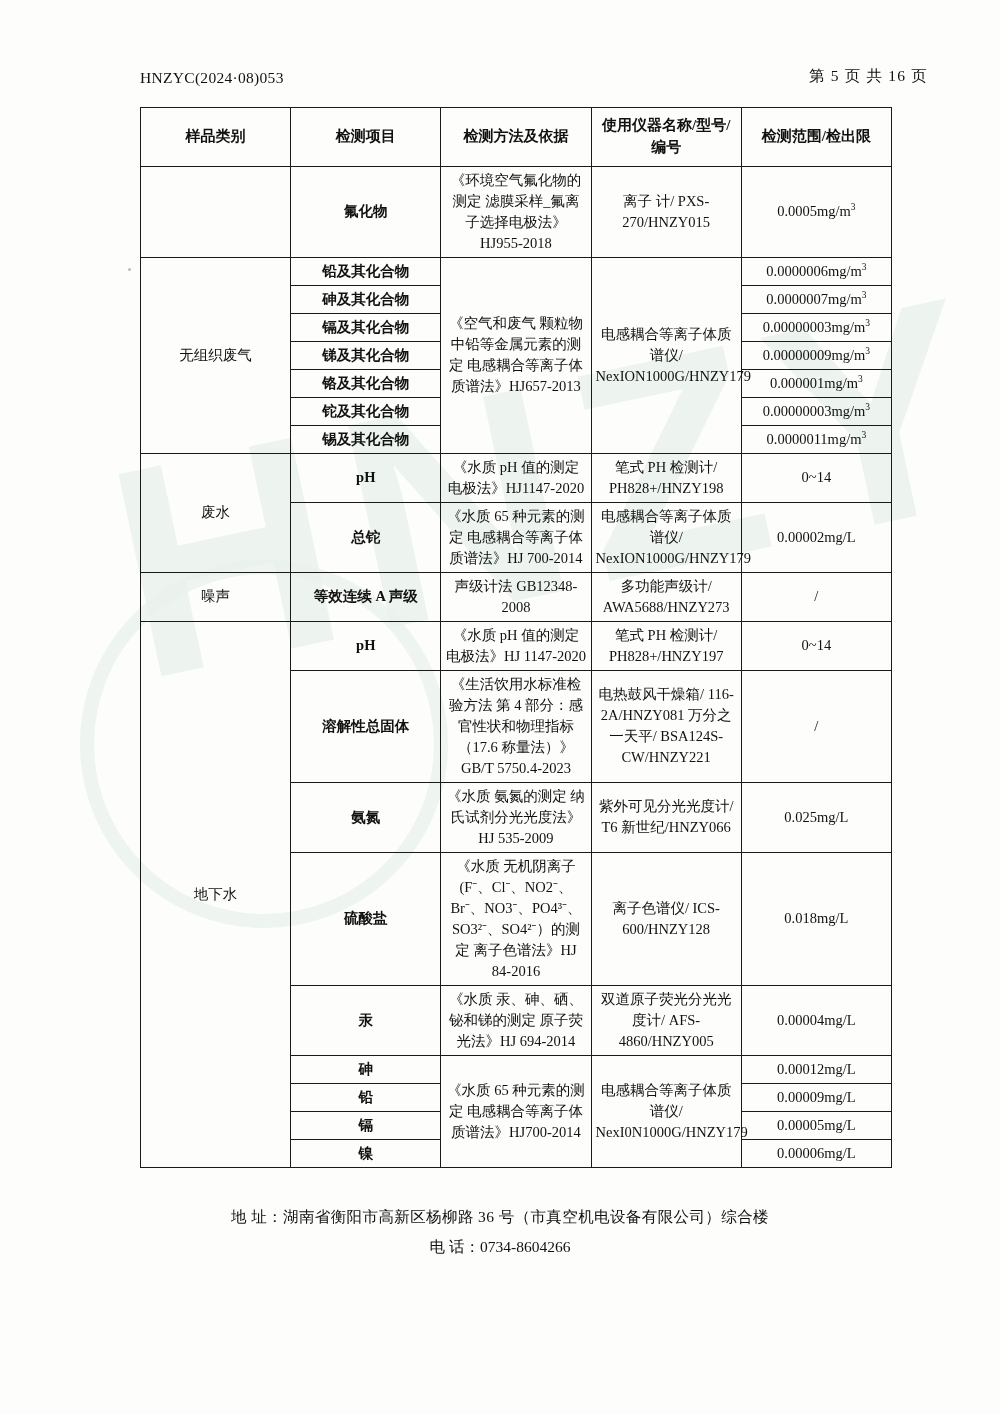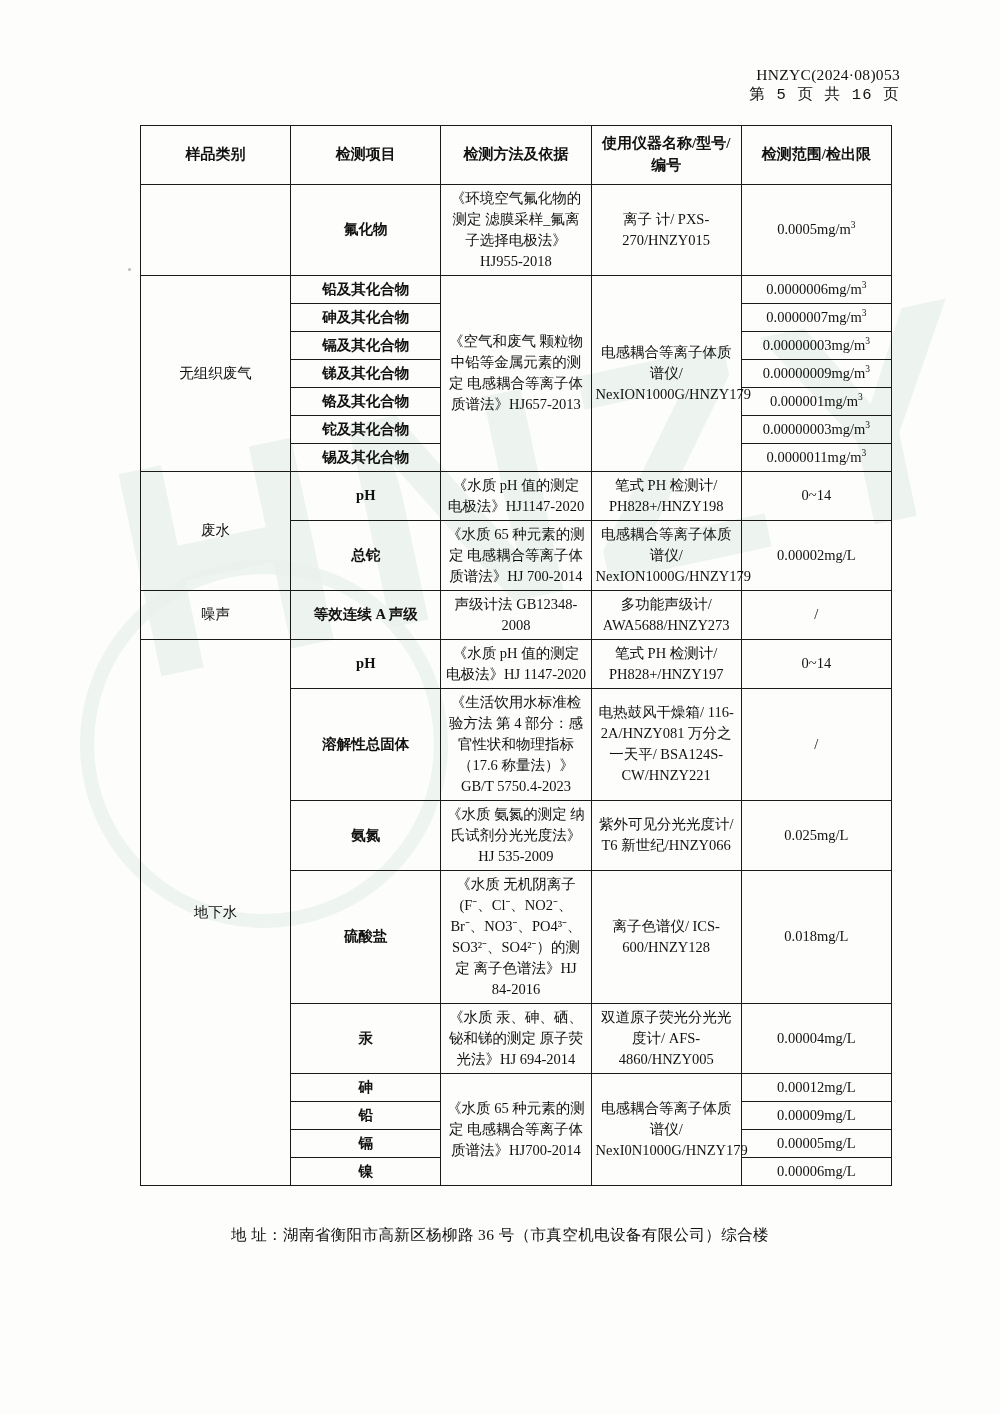--- a/index.html
+++ b/index.html
@@ -53,30 +53,29 @@
     z-index: 0;
   }
   .content {
     position: relative;
     z-index: 2;
   }
   .header {
     display: flex;
     justify-content: space-between;
     align-items: flex-end;
-    padding: 66px 100px 0 140px;
+    padding: 66px 72px 0 140px;
     font-size: 15.5px;
-    flex-direction: column;
   }
   .header .doc-no {
     font-family: "Liberation Serif", serif;
     letter-spacing: .3px;
   }
   .header .page-no {
-    font-family: Liberation Mono, monospace;
+    font-family: Liberation Serif, serif;
     letter-spacing: 1.2px;
   }
   table.main {
     border-collapse: collapse;
     margin: 20px 0 0 140px;
     width: 752px;
     table-layout: fixed;
     border-radius: 6px;
   }
   table.main th, table.main td {
@@ -253,15 +252,16 @@
         </tr>
         <tr>
           <td class="item">镍</td>
           <td class="range">0.00006mg/L</td>
         </tr>
       </tbody>
     </table>
 
     <div class="footer">
       <div class="addr">地  址：湖南省衡阳市高新区杨柳路 36 号（市真空机电设备有限公司）综合楼</div>
+      <div class="phone">电  话：0734-8604266</div>
     </div>
   </div>
 </div>
 
 </body></html>

